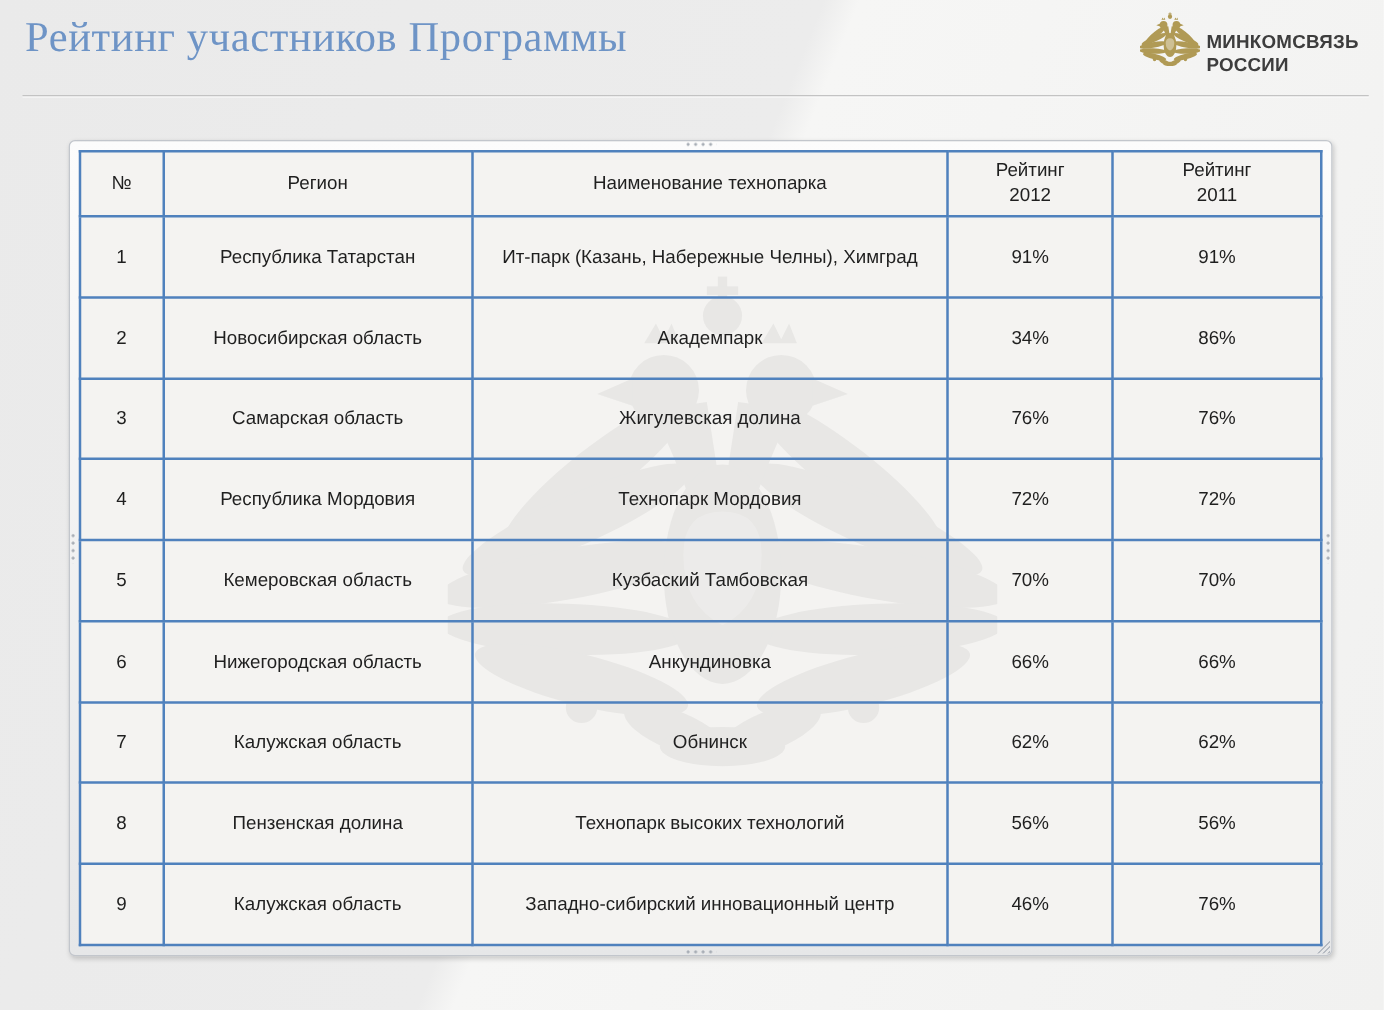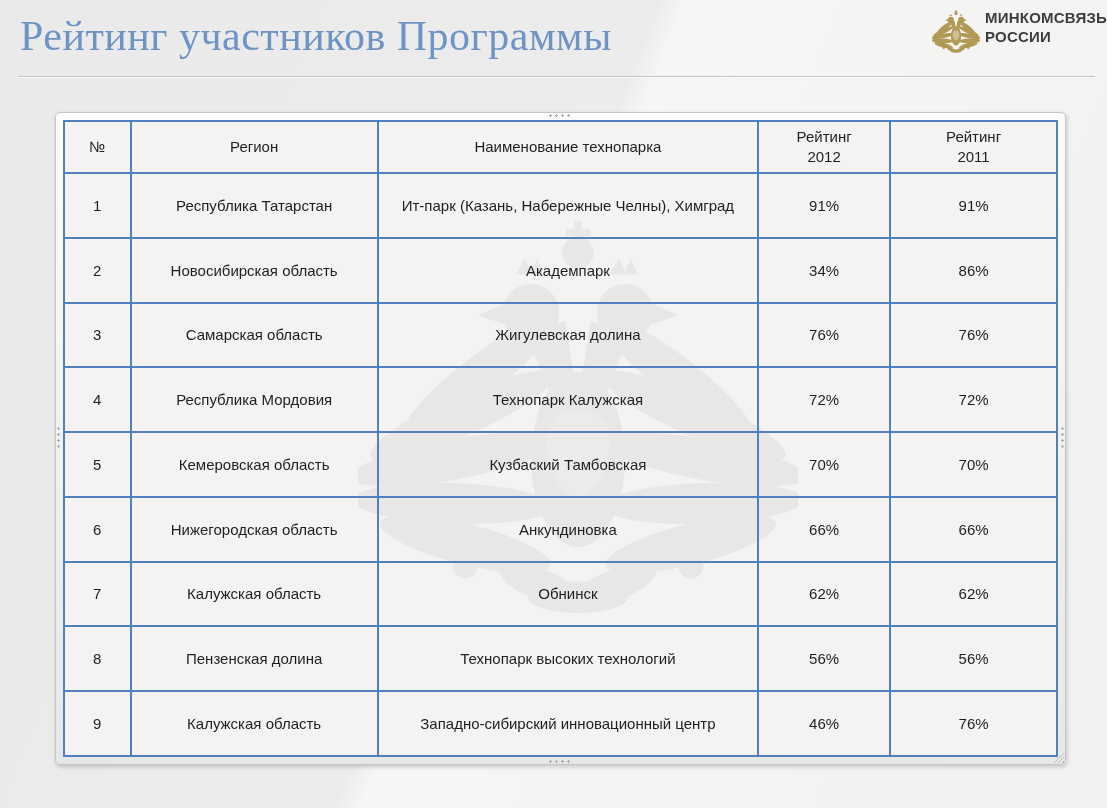--- a/index.html
+++ b/index.html
@@ -5,27 +5,27 @@
   html,body{margin:0;padding:0;}
   body{
     width:1107px;height:808px;position:relative;overflow:hidden;
     font-family:"Liberation Sans",sans-serif;
     background:linear-gradient(112deg,#eaeaea 0%,#ececec 46%,#f6f6f5 48%,#f1f1f0 100%);
   }
   
   .slide-title{
     position:absolute;left:20px;top:12px;
     font-family:"Liberation Serif","DejaVu Serif",serif;
-    font-size:42px;letter-spacing:.5px;color:#6e94c6;font-weight:400;text-align:right;
+    font-size:34px;letter-spacing:.5px;color:#6e94c6;font-weight:400;text-align:right;
   }
   .divider{
     position:absolute;top:76px;left:18px;right:12px;height:1px;
     background:#c3c3c3;box-shadow:0 1px 0 #fbfbfb;
   }
-  .logo{position:absolute;top:8px;right:0;display:flex;align-items:flex-start;gap:5px;}
+  .logo{position:absolute;top:8px;right:20px;display:flex;align-items:flex-end;gap:5px;}
   .logo svg{width:48px;height:54px;color:#b09a55;}
   .logo-text{font-weight:700;font-size:15px;line-height:19px;color:#3d3d3d;letter-spacing:.2px;}
   
   .table-frame{
     position:absolute;left:55px;top:112px;width:1011px;height:653px;
     background:linear-gradient(180deg,#fcfcfc,#e6e7e8);
     border:1px solid #c2c6cc;border-radius:5px;
     box-shadow:1px 2px 4px rgba(0,0,0,.18);
     padding:7px;box-sizing:border-box;
   }
@@ -184,21 +184,21 @@
     <td>3</td>
     <td>Самарская область</td>
     <td>Жигулевская долина</td>
     <td>76%</td>
     <td>76%</td>
   </tr>
 
   <tr>
     <td>4</td>
     <td>Республика Мордовия</td>
-    <td>Технопарк Калужская</td>
+    <td>Технопарк Мордовия</td>
     <td>72%</td>
     <td>72%</td>
   </tr>
 
   <tr>
     <td>5</td>
     <td>Кемеровская область</td>
     <td>Кузбаский Тамбовская</td>
     <td>70%</td>
     <td>70%</td>

